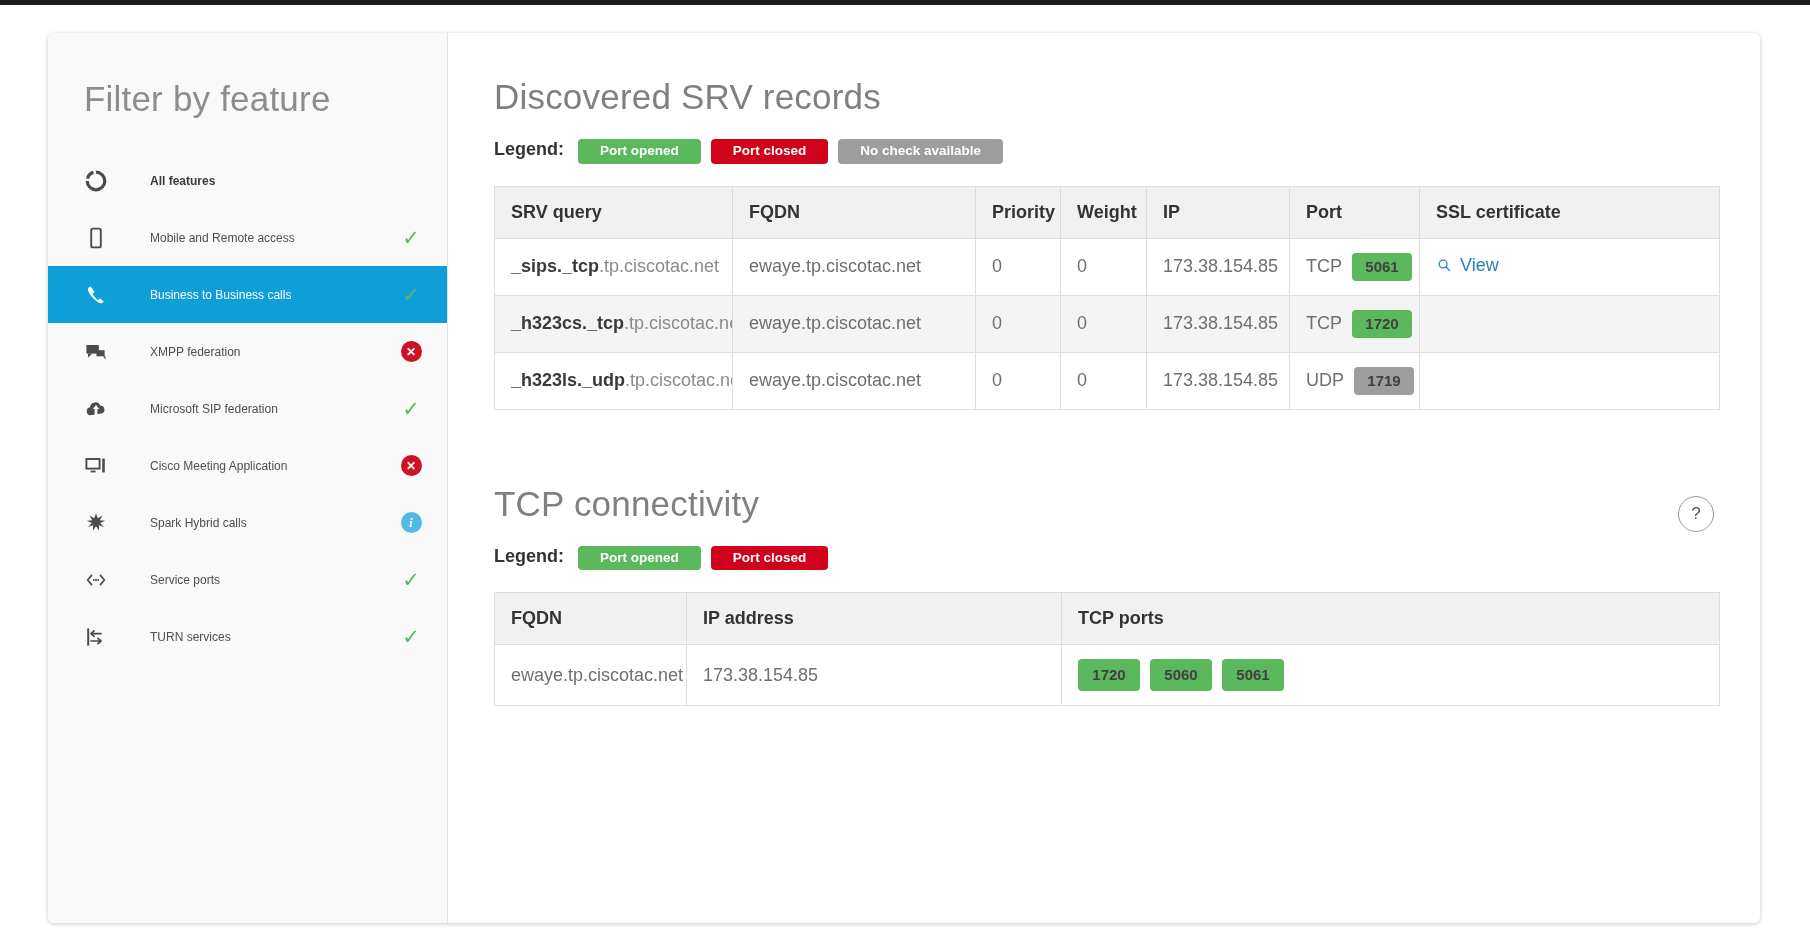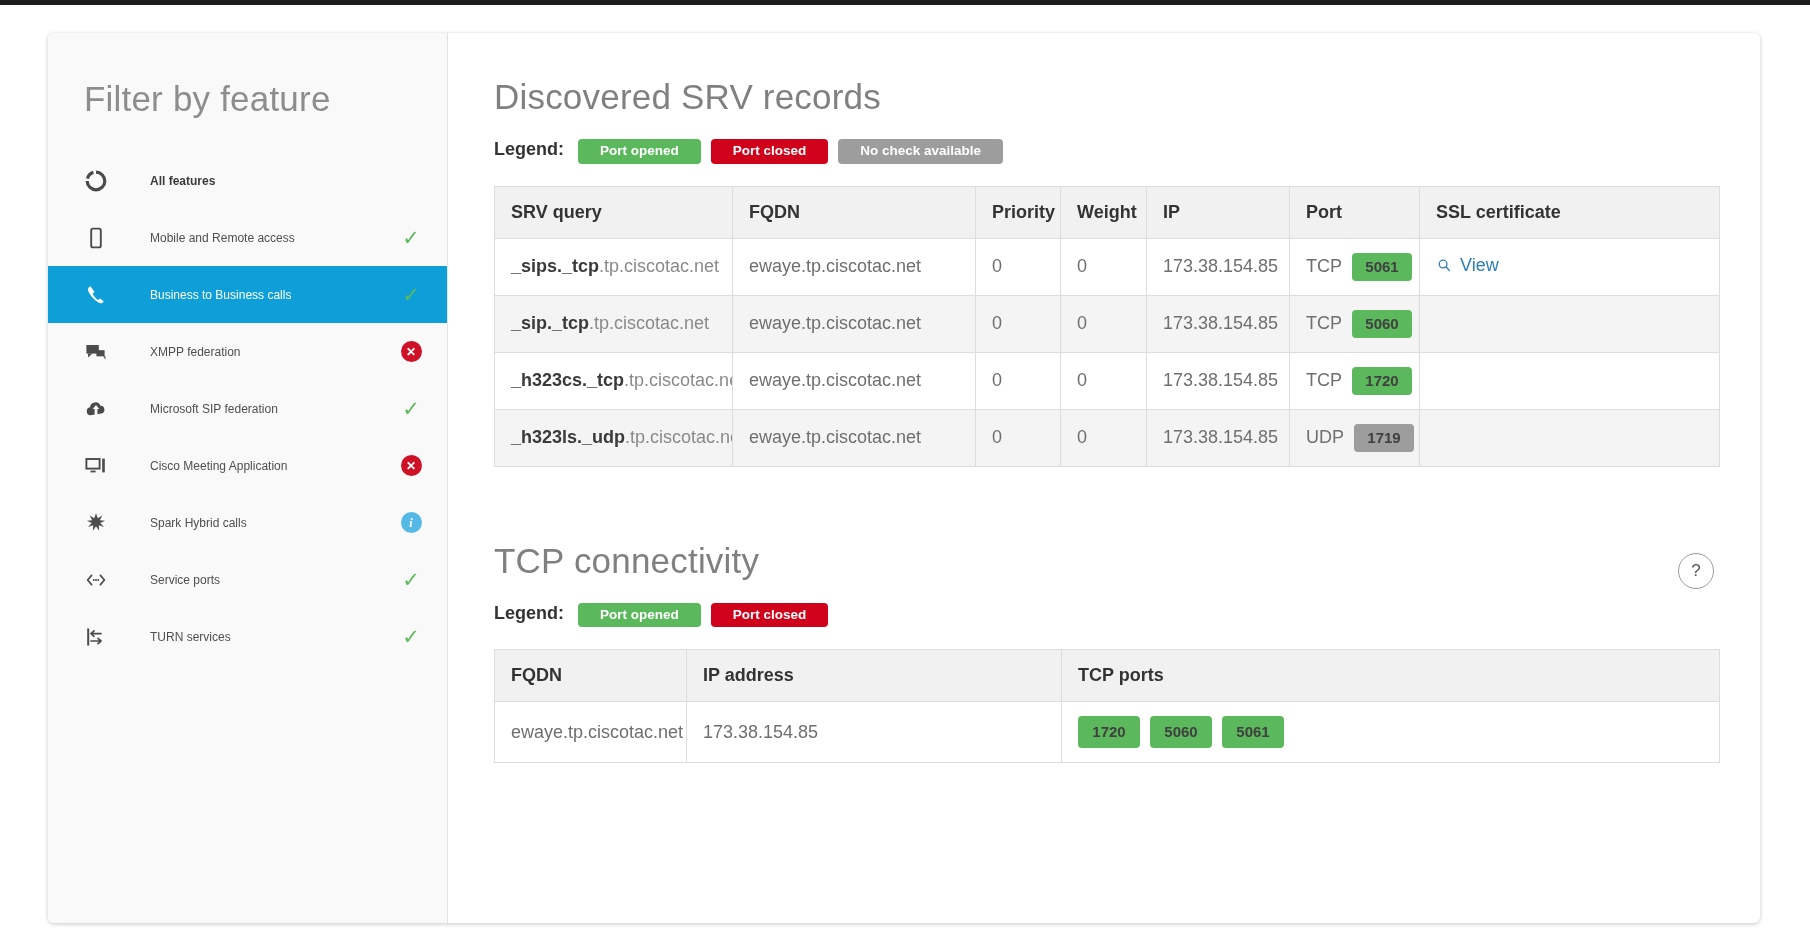--- a/index.html
+++ b/index.html
@@ -381,34 +381,20 @@
                     <span class="mag">
                       <svg width="17" height="17" viewBox="0 0 24 24" fill="none">
                         <circle cx="10" cy="10" r="5.5" stroke="currentColor" stroke-width="1.8" fill="none"></circle>
                         <path d="M14.2 14.2L19 19" stroke="currentColor" stroke-width="1.8" stroke-linecap="round"></path>
                       </svg>
                     </span>
                     <span>View</span>
                   </a></td>
               </tr>
               <tr>
-                <td class="srvq"><b>_sip._tcp</b><span class="dim">.tp.ciscotac.net</span></td>
-                <td>ewaye.tp.ciscotac.net</td>
-                <td>0</td>
-                <td>0</td>
-                <td>173.38.154.85</td>
-                <td>
-                  <div class="portcell">
-                    <span class="proto">TCP</span>
-                    <span class="pbadge green">5060</span>
-                  </div>
-                </td>
-                <td></td>
-              </tr>
-              <tr>
                 <td class="srvq"><b>_h323cs._tcp</b><span class="dim">.tp.ciscotac.net</span></td>
                 <td>ewaye.tp.ciscotac.net</td>
                 <td>0</td>
                 <td>0</td>
                 <td>173.38.154.85</td>
                 <td>
                   <div class="portcell">
                     <span class="proto">TCP</span>
                     <span class="pbadge green">1720</span>
                   </div>

